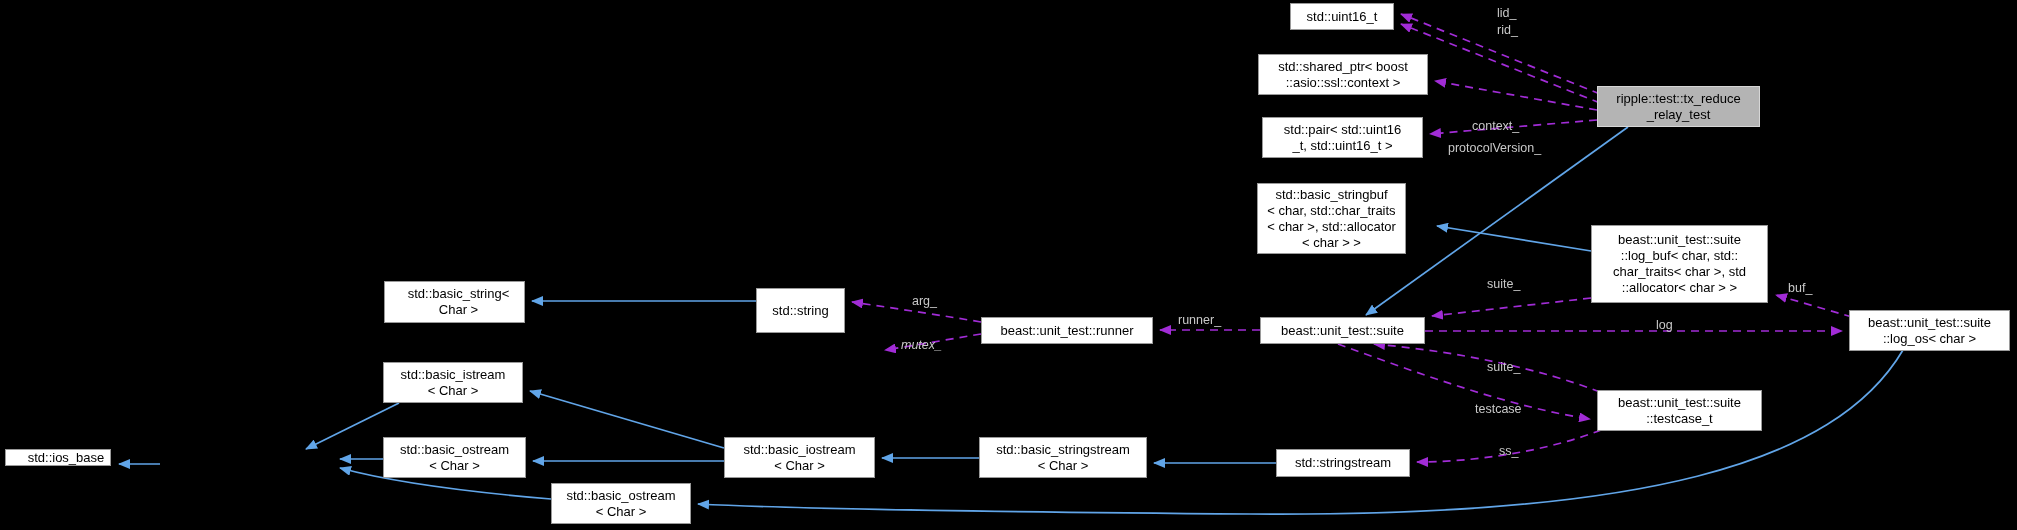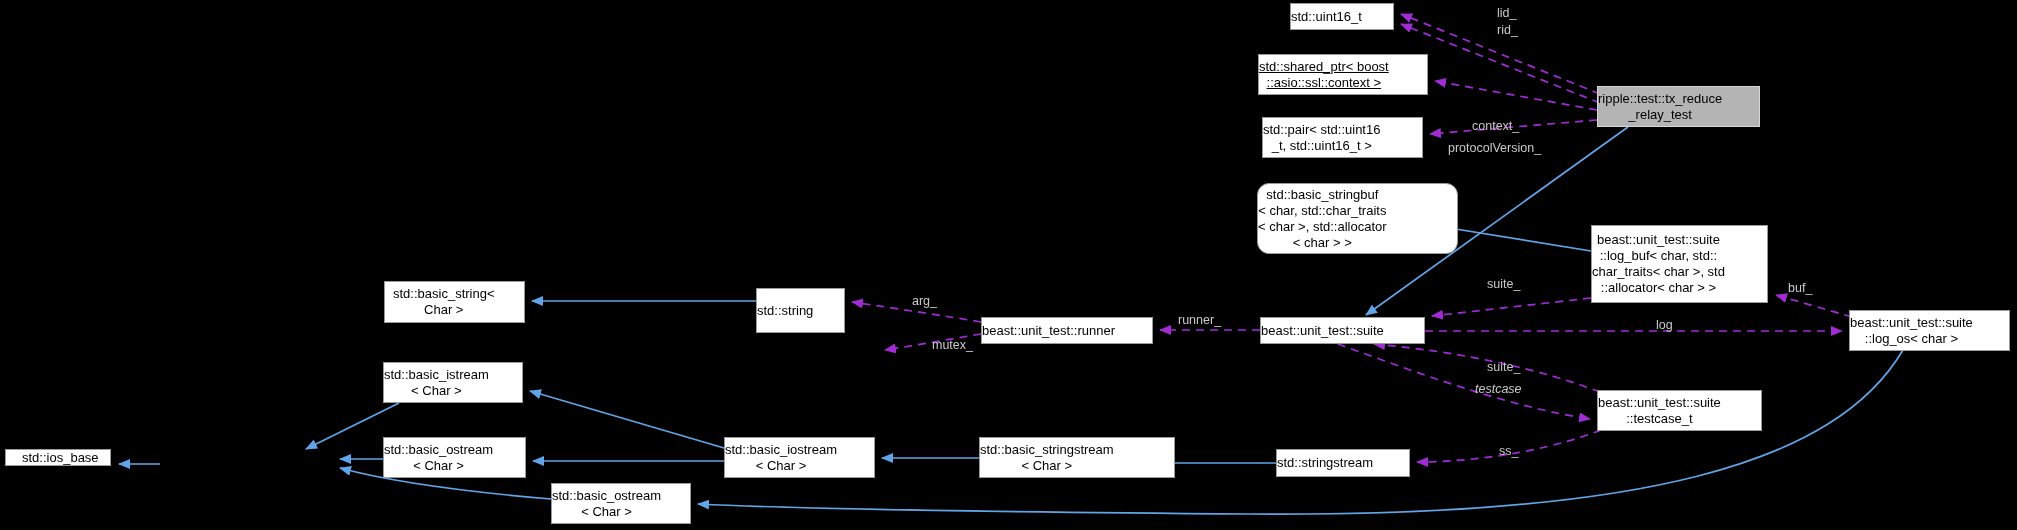--- a/index.html
+++ b/index.html
@@ -3,21 +3,21 @@
 <meta charset="utf-8">
 <style>
   html,body{margin:0;padding:0;background:#000;}
   .graph{position:relative;width:2017px;height:530px;background:var(--background,#000);
          font-family:"Liberation Sans","DejaVu Sans",sans-serif;overflow:hidden;}
   .edges{position:absolute;left:0;top:0;width:2017px;height:530px;}
   .ei{stroke:var(--inheritance-edge,#61a5e8);stroke-width:1.7;fill:none;}
   .em{stroke:var(--member-edge,#a12cd6);stroke-width:1.7;fill:none;stroke-dasharray:8 6;}
   #arrowB path{fill:var(--inheritance-edge,#61a5e8);}
   #arrowM path{fill:var(--member-edge,#a12cd6);}
-  .node{position:absolute;display:flex;align-items:center;justify-content:flex-start;
+  .node{position:absolute;display:flex;align-items:center;justify-content:center;
         background:var(--node-fill,#fff);border:1.5px solid var(--node-border,#9a9a9a);
         color:var(--node-text,#000);font-size:13px;line-height:16px;text-align:center;
         box-sizing:border-box;}
   .node span{white-space:pre-line;}
   .node.hl{background:var(--highlight-fill,#b4b4b4);border-color:var(--highlight-border,#d6d6d6);}
   .elabel{position:absolute;color:var(--edge-label-text,#c9c9c9);font-size:12.5px;line-height:14px;}
 </style>
 </head>
 <body>
 
@@ -80,45 +80,45 @@
       <span>std::basic_ostream
 &lt; Char &gt;</span>
     </div>
   <div class="node" style="left:756px;top:288px;width:89px;height:45px;">
       <span>std::string</span>
     </div>
   <div class="node" style="left:724px;top:437px;width:151px;height:41px;">
       <span>std::basic_iostream
 &lt; Char &gt;</span>
     </div>
-  <div class="node" style="left:979px;top:437px;width:196px;height:41px;">
+  <div class="node" style="left:979px;top:437px;width:168px;height:41px;">
       <span>std::basic_stringstream
 &lt; Char &gt;</span>
     </div>
   <div class="node" style="left:981px;top:317px;width:172px;height:27px;">
       <span>beast::unit_test::runner</span>
     </div>
   <div class="node" style="left:1276px;top:449px;width:134px;height:28px;">
       <span>std::stringstream</span>
     </div>
   <div class="node" style="left:1260px;top:317px;width:165px;height:27px;">
       <span>beast::unit_test::suite</span>
     </div>
   <div class="node" style="left:1290px;top:3px;width:104px;height:27px;">
       <span>std::uint16_t</span>
     </div>
-  <div class="node" style="left:1258px;top:54px;width:170px;height:41px;text-decoration:underline;">
+  <div class="node" style="left:1258px;top:54px;width:170px;height:41px;">
       <span>std::shared_ptr&lt; boost
 ::asio::ssl::context &gt;</span>
     </div>
   <div class="node" style="left:1262px;top:117px;width:161px;height:41px;">
       <span>std::pair&lt; std::uint16
 _t, std::uint16_t &gt;</span>
     </div>
-  <div class="node" style="left:1257px;top:183px;width:201px;height:71px;border-radius:12px;">
+  <div class="node" style="left:1257px;top:183px;width:149px;height:71px;">
       <span>std::basic_stringbuf
 &lt; char, std::char_traits
 &lt; char &gt;, std::allocator
 &lt; char &gt; &gt;</span>
     </div>
   <div class="node hl" style="left:1597px;top:86px;width:163px;height:41px;">
       <span>ripple::test::tx_reduce
 _relay_test</span>
     </div>
   <div class="node" style="left:1591px;top:225px;width:177px;height:78px;">
@@ -138,18 +138,18 @@
 
   <span class="elabel" style="left:1497px;top:6px;">lid_</span>
   <span class="elabel" style="left:1497px;top:23px;">rid_</span>
   <span class="elabel" style="left:1472px;top:88px;margin-top:31px;">context_</span>
   <span class="elabel" style="left:1448px;top:120px;margin-top:21px;">protocolVersion_</span>
   <span class="elabel" style="left:1487px;top:277px;">suite_</span>
   <span class="elabel" style="left:1788px;top:281px;">buf_</span>
   <span class="elabel" style="left:1656px;top:318px;">log</span>
   <span class="elabel" style="left:1178px;top:313px;">runner_</span>
   <span class="elabel" style="left:912px;top:294px;">arg_</span>
-  <span class="elabel" style="left:932px;top:338px;">mutex_</span>
+  <span class="elabel" style="left:901px;top:338px;font-style:italic;">mutex_</span>
   <span class="elabel" style="left:1487px;top:360px;">suite_</span>
-  <span class="elabel" style="left:1475px;top:382px;font-style:italic;">testcase</span>
+  <span class="elabel" style="left:1475px;top:402px;">testcase</span>
   <span class="elabel" style="left:1499px;top:444px;">ss_</span>
 
 </div>
 
 </body></html>

